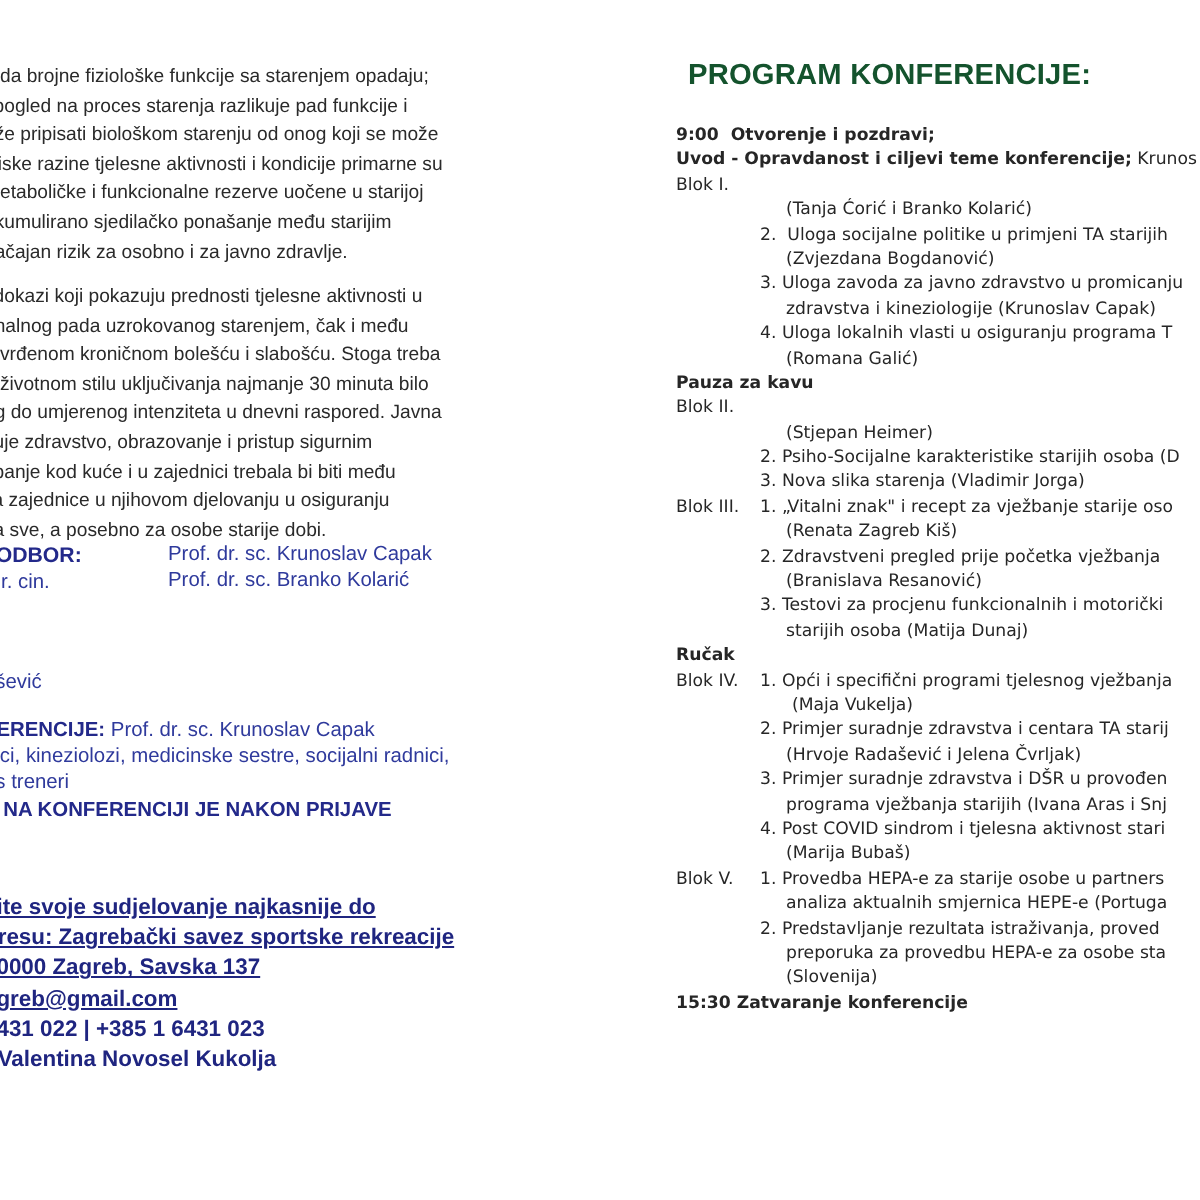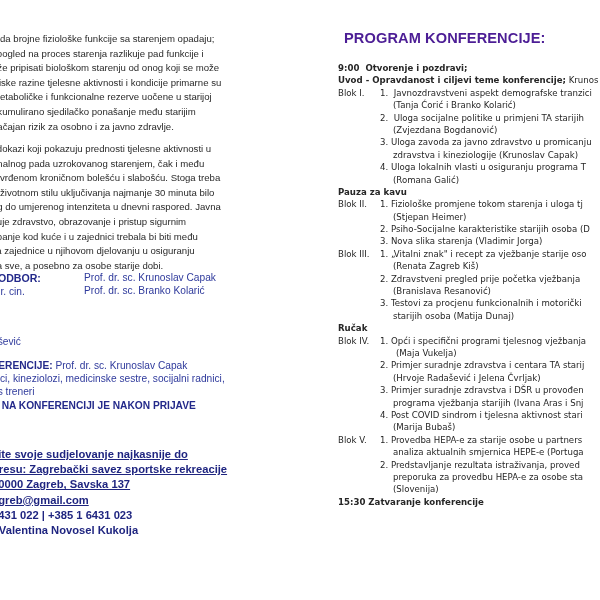--- a/index.html
+++ b/index.html
@@ -24,21 +24,21 @@
     .president .ln { display: block; white-space: nowrap; }
     .president .bold { font-weight: bold; color: #23298a; }
     .notice { font-weight: bold; color: #23298a; }
 
     .contact { position: absolute; top: 447px; left: 0; width: 300px; font-family: "Liberation Sans", sans-serif; font-size: 11.2px; line-height: 15.2px; font-weight: bold; color: #1f2580; }
     .contact .ln { display: block; white-space: nowrap; }
     .contact .u { text-decoration: underline; }
 
     
     .right { position: absolute; left: 344px; top: 0; width: 260px; }
-    .prog-title { position: absolute; top: 30px; left: 0; font-family: "Liberation Sans", sans-serif; font-weight: bold; font-size: 14.6px; color: #4c1d95; white-space: nowrap; letter-spacing: 0.1px; }
+    .prog-title { position: absolute; top: 30px; left: 0; font-family: "Liberation Sans", sans-serif; font-weight: bold; font-size: 14.6px; color: #14532d; white-space: nowrap; letter-spacing: 0.1px; }
     .sched { position: absolute; top: 62px; left: -6px; width: 270px; font-family: "DejaVu Sans", sans-serif; font-size: 8.6px; line-height: 12.4px; color: #262626; }
     .row { position: relative; white-space: nowrap; height: 12.4px; }
     .row .blk { position: absolute; left: 0; font-weight: normal; }
     .row .txt { position: absolute; left: 42px; }
     .row .txt.cont { left: 55px; }
     .row .txt.cont2 { left: 58px; }
     .row .full { position: absolute; left: 0; }
     .row .full b { font-weight: bold; text-align: center; }
     .bold { font-weight: bold; }
   </style>
@@ -108,21 +108,20 @@
     <div class="sched">
       <div class="row">
         <span class="full bold"><span>9:00</span>&nbsp; <span>Otvorenje i pozdravi;</span></span>
       </div>
       <div class="row">
         <span class="full"><b>Uvod - Opravdanost i ciljevi teme konferencije;</b><span> Krunos</span></span>
       </div>
 
       <div class="row">
         <span class="blk">Blok I.</span>
-        <span class="txt"><span>1.</span>&nbsp; <span>Javnozdravstveni aspekt demografske tranzici</span></span>
       </div>
       <div class="row">
           <span class="txt cont">(Tanja Ćorić i Branko Kolarić)</span>
         </div>
       <div class="row">
           <span class="txt"><span>2.</span>&nbsp; <span>Uloga socijalne politike u primjeni TA starijih</span></span>
         </div>
       <div class="row">
           <span class="txt cont">(Zvjezdana Bogdanović)</span>
         </div>
@@ -138,21 +137,20 @@
       <div class="row">
           <span class="txt cont">(Romana Galić)</span>
         </div>
 
       <div class="row">
           <span class="full bold">Pauza za kavu</span>
         </div>
 
       <div class="row">
         <span class="blk">Blok II.</span>
-        <span class="txt"><span>1.</span> <span>Fiziološke promjene tokom starenja i uloga tj</span></span>
       </div>
       <div class="row">
           <span class="txt cont">(Stjepan Heimer)</span>
         </div>
       <div class="row">
           <span class="txt"><span>2.</span> <span>Psiho-Socijalne karakteristike starijih osoba (D</span></span>
         </div>
       <div class="row">
           <span class="txt"><span>3.</span> <span>Nova slika starenja (Vladimir Jorga)</span></span>
         </div>

